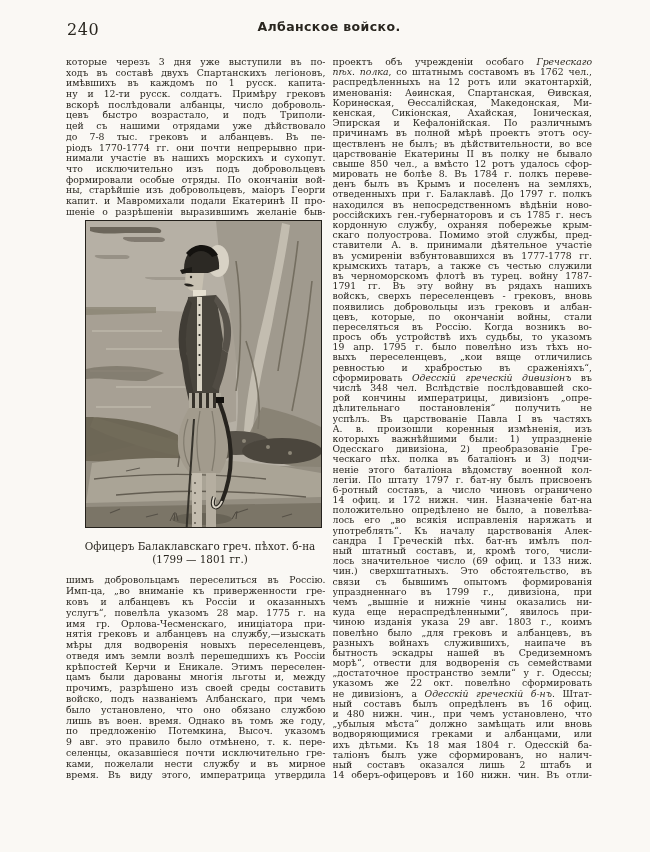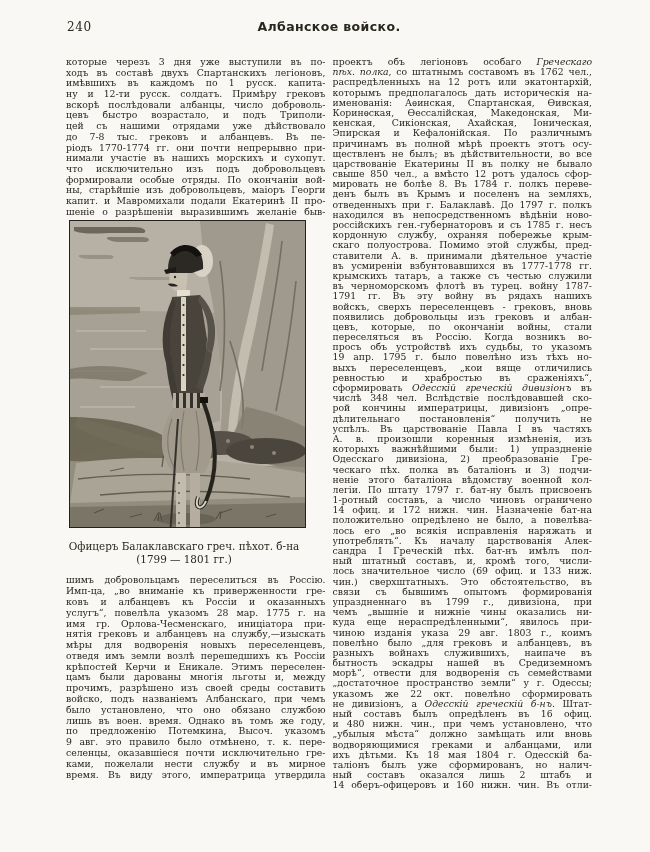--- a/index.html
+++ b/index.html
@@ -4,21 +4,21 @@
 <style>
   html,body { margin:0; padding:0; }
   body {
     width:650px; height:852px; position:relative; overflow:hidden;
     background:#faf8f4;
     color:#29261f;
     font-family:"DejaVu Serif", serif;
   }
   .pageno {
     position:absolute; left:67px; top:20px;
-    font-size:12px; letter-spacing:.6px;
+    font-size:16px; letter-spacing:.6px;
   }
   .title {
     position:absolute; left:66px; top:19px; width:526px;
     text-align:center;
     font-family:"DejaVu Sans", sans-serif;
     font-weight:bold; font-size:12.5px; letter-spacing:.4px;
   }
   .columns {
     position:absolute; left:66px; top:57px; width:526px;
     display:flex; gap:7px;
@@ -27,21 +27,21 @@
   .tl {
     font-size:9.3px;
     text-align:justify; text-align-last:justify; -moz-text-align-last:justify;
     overflow:hidden; white-space:nowrap;
     word-spacing:.4px;
   }
   .col-right .tl { line-height:10.2px; height:10.2px; }
   .col-left .p1 .tl { line-height:10.7px; height:10.7px; }
   .col-left .p2 .tl { line-height:10.8px; height:10.8px; }
   .it { font-style:italic; }
-  .figure { margin:3px 0 0 3px; width:238px; }
+  .figure { margin:3px 0 0 19px; width:238px; }
   .plate {
     width:235px; height:306px; border:1.6px solid #24211c;
     background:#b6b0a5; overflow:hidden;
   }
   .plate svg { display:block; }
   .caption {
     margin-top:12px; width:260px; margin-left:-15px;
     text-align:center; font-size:10.4px; line-height:12.5px;
   }
   .p2 { margin-top:10px; }
@@ -253,24 +253,23 @@
         <div class="tl"><span>лишь въ воен. время. Однако въ томъ же году,</span></div>
         <div class="tl"><span>по предложенію Потемкина, Высоч. указомъ</span></div>
         <div class="tl"><span>9 авг. это правило было отмѣнено, т. к. пере-</span></div>
         <div class="tl"><span>селенцы, оказавшіеся почти исключительно гре-</span></div>
         <div class="tl"><span>ками, пожелали нести службу и въ мирное</span></div>
         <div class="tl"><span>время. Въ виду этого, императрица утвердила</span></div>
       </div>
   </div>
 
   <div class="col col-right">
-      <div class="tl"><span>проектъ объ легіоновъ особаго </span><span class="it">Греческаго</span></div>
+      <div class="tl"><span>проектъ объ учрежденіи особаго </span><span class="it">Греческаго</span></div>
       <div class="tl"><span class="it">пѣх. полка</span><span>, со штатнымъ составомъ въ 1762 чел.,</span></div>
       <div class="tl"><span>распредѣленныхъ на 12 ротъ или экатонтархій,</span></div>
-      <div class="tl"><span>которымъ предполагалось дать историческія на-</span></div>
       <div class="tl"><span>именованія: Аѳинская, Спартанская, Ѳивская,</span></div>
       <div class="tl"><span>Коринѳская, Ѳессалійская, Македонская, Ми-</span></div>
       <div class="tl"><span>кенская, Сикіонская, Ахайская, Іоническая,</span></div>
       <div class="tl"><span>Эпирская и Кефалонійская. По различнымъ</span></div>
       <div class="tl"><span>причинамъ въ полной мѣрѣ проектъ этотъ осу-</span></div>
       <div class="tl"><span>ществленъ не былъ; въ дѣйствительности, во все</span></div>
       <div class="tl"><span>царствованіе Екатерины II въ полку не бывало</span></div>
       <div class="tl"><span>свыше 850 чел., а вмѣсто 12 ротъ удалось сфор-</span></div>
       <div class="tl"><span>мировать не болѣе 8. Въ 1784 г. полкъ переве-</span></div>
       <div class="tl"><span>денъ былъ въ Крымъ и поселенъ на земляхъ,</span></div>
@@ -296,21 +295,21 @@
       <div class="tl"><span>числѣ 348 чел. Вслѣдствіе послѣдовавшей ско-</span></div>
       <div class="tl"><span>рой кончины императрицы, дивизіонъ „опре-</span></div>
       <div class="tl"><span>дѣлительнаго постановленія“ получить не</span></div>
       <div class="tl"><span>успѣлъ. Въ царствованіе Павла I въ частяхъ</span></div>
       <div class="tl"><span>А. в. произошли коренныя измѣненія, изъ</span></div>
       <div class="tl"><span>которыхъ важнѣйшими были: 1) упраздненіе</span></div>
       <div class="tl"><span>Одесскаго дивизіона, 2) преобразованіе Гре-</span></div>
       <div class="tl"><span>ческаго пѣх. полка въ баталіонъ и 3) подчи-</span></div>
       <div class="tl"><span>неніе этого баталіона вѣдомству военной кол-</span></div>
       <div class="tl"><span>легіи. По штату 1797 г. бат-ну былъ присвоенъ</span></div>
-      <div class="tl"><span>1-ротный составъ, а число чиновъ ограничено</span></div>
+      <div class="tl"><span>6-ротный составъ, а число чиновъ ограничено</span></div>
       <div class="tl"><span>14 офиц. и 172 нижн. чин. Назначеніе бат-на</span></div>
       <div class="tl"><span>положительно опредѣлено не было, а повелѣва-</span></div>
       <div class="tl"><span>лось его „во всякія исправленія наряжать и</span></div>
       <div class="tl"><span>употреблять“. Къ началу царствованія Алек-</span></div>
       <div class="tl"><span>сандра I Греческій пѣх. бат-нъ имѣлъ пол-</span></div>
       <div class="tl"><span>ный штатный составъ, и, кромѣ того, числи-</span></div>
       <div class="tl"><span>лось значительное число (69 офиц. и 133 ниж.</span></div>
       <div class="tl"><span>чин.) сверхштатныхъ. Это обстоятельство, въ</span></div>
       <div class="tl"><span>связи съ бывшимъ опытомъ формированія</span></div>
       <div class="tl"><span>упраздненнаго въ 1799 г., дивизіона, при</span></div>

